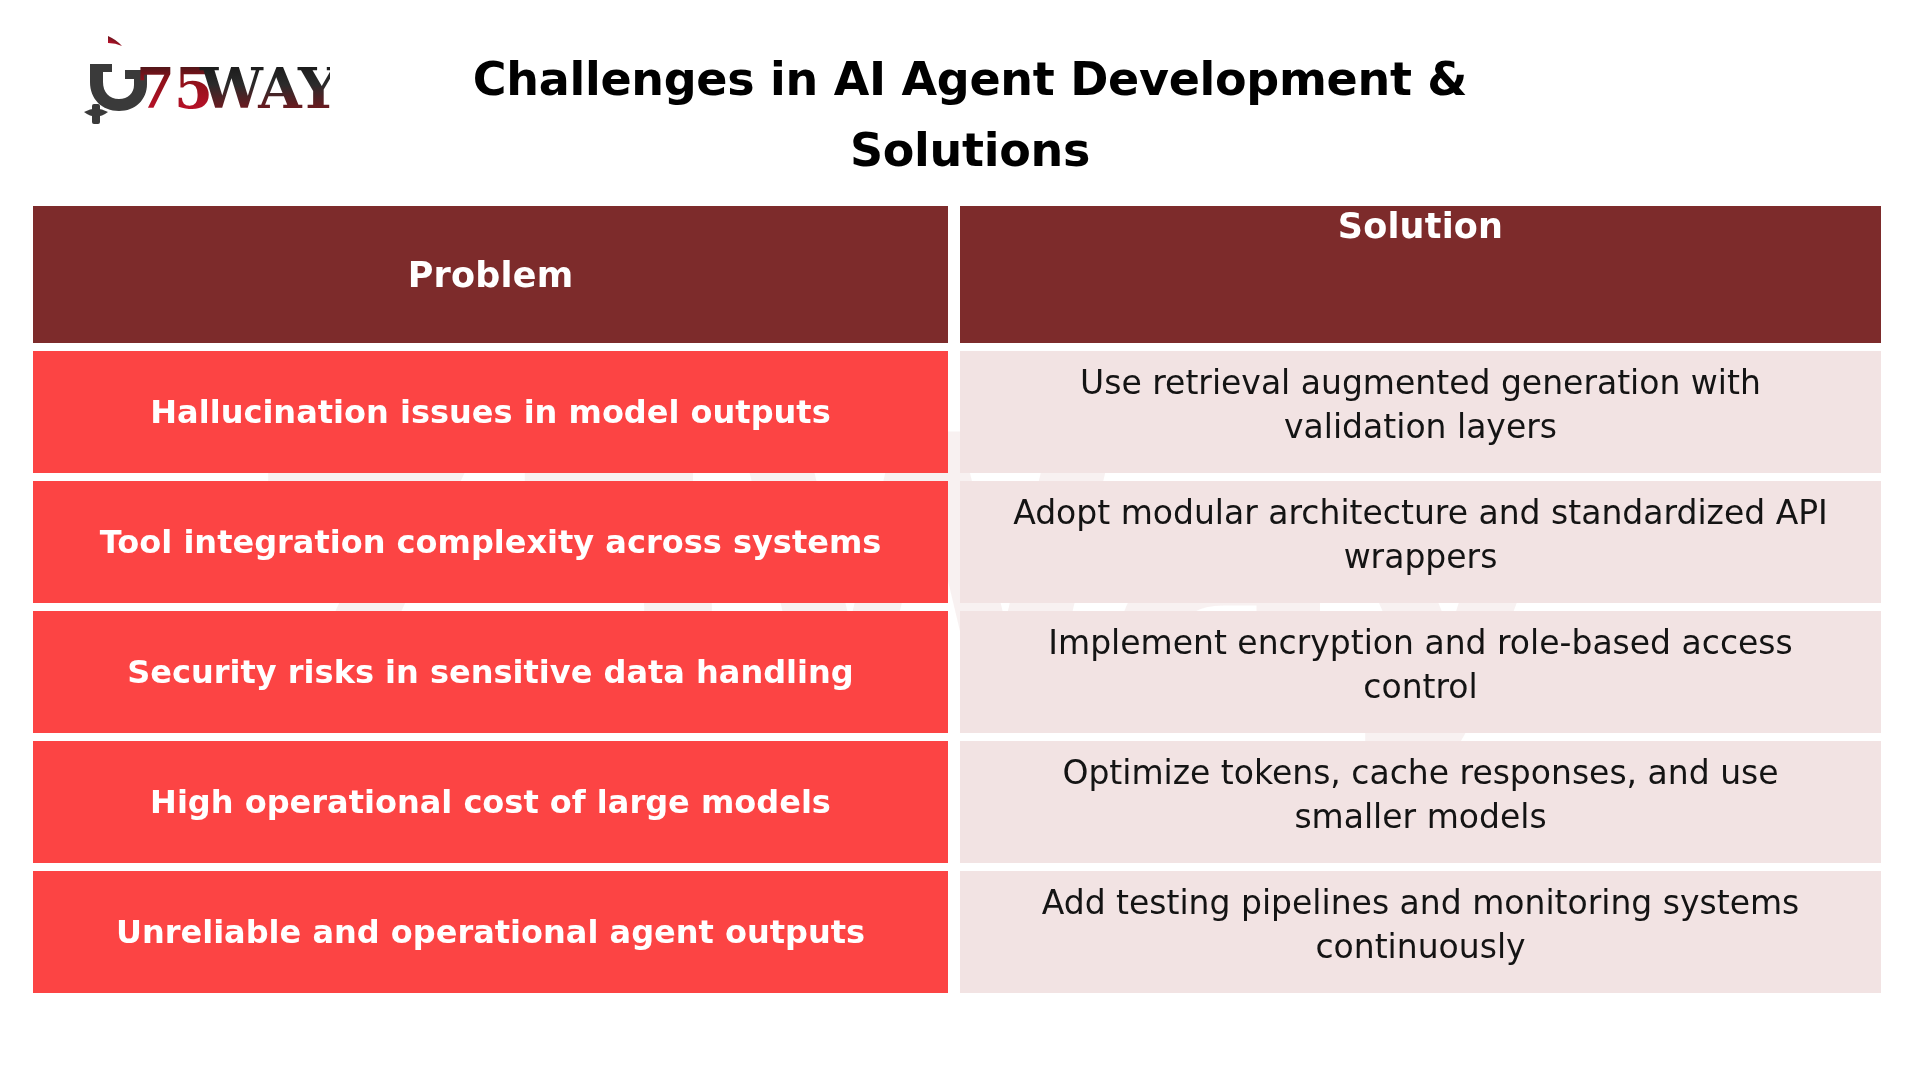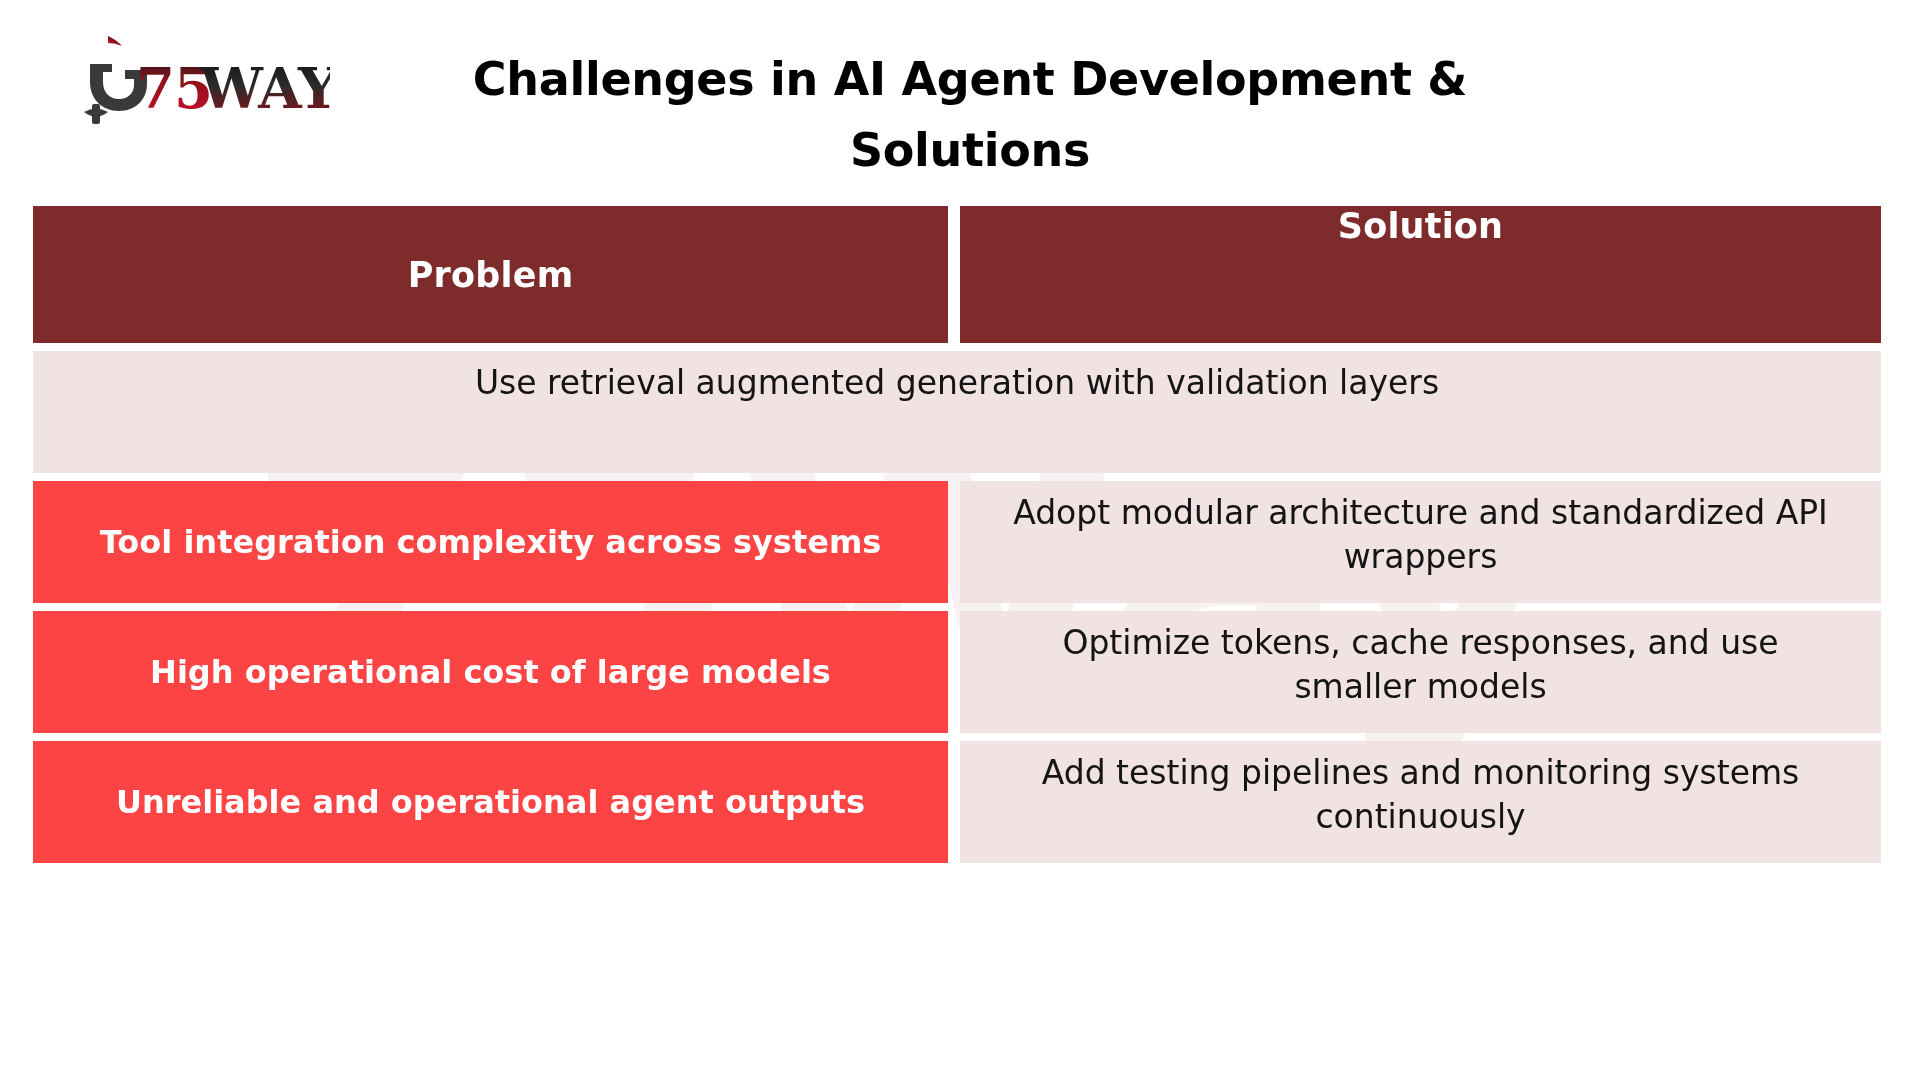--- a/index.html
+++ b/index.html
@@ -205,34 +205,45 @@
   <div class="t-row" id="table-head">
     <div class="col-problem">
       <span class="hcell-text">Problem</span>
     </div>
     <div class="col-solution">
       <span class="hcell-text">Solution</span>
     </div>
   </div>
 
   <div class="t-row body-row">
+    <div class="col-problem">
+      <span class="pcell-text">Hallucination issues in model outputs</span>
+    </div>
     <div class="col-solution">
       <span class="scell-text">Use retrieval augmented generation with validation layers</span>
     </div>
   </div>
 
   <div class="t-row body-row">
     <div class="col-problem">
       <span class="pcell-text">Tool integration complexity across systems</span>
     </div>
     <div class="col-solution">
       <span class="scell-text">Adopt modular architecture and standardized API wrappers</span>
     </div>
   </div>
 
+  <div class="t-row body-row">
+    <div class="col-problem">
+      <span class="pcell-text">Security risks in sensitive data handling</span>
+    </div>
+    <div class="col-solution">
+      <span class="scell-text">Implement encryption and role-based access control</span>
+    </div>
+  </div>
 
   <div class="t-row body-row">
     <div class="col-problem">
       <span class="pcell-text">High operational cost of large models</span>
     </div>
     <div class="col-solution">
       <span class="scell-text">Optimize tokens, cache responses, and use smaller models</span>
     </div>
   </div>
 

